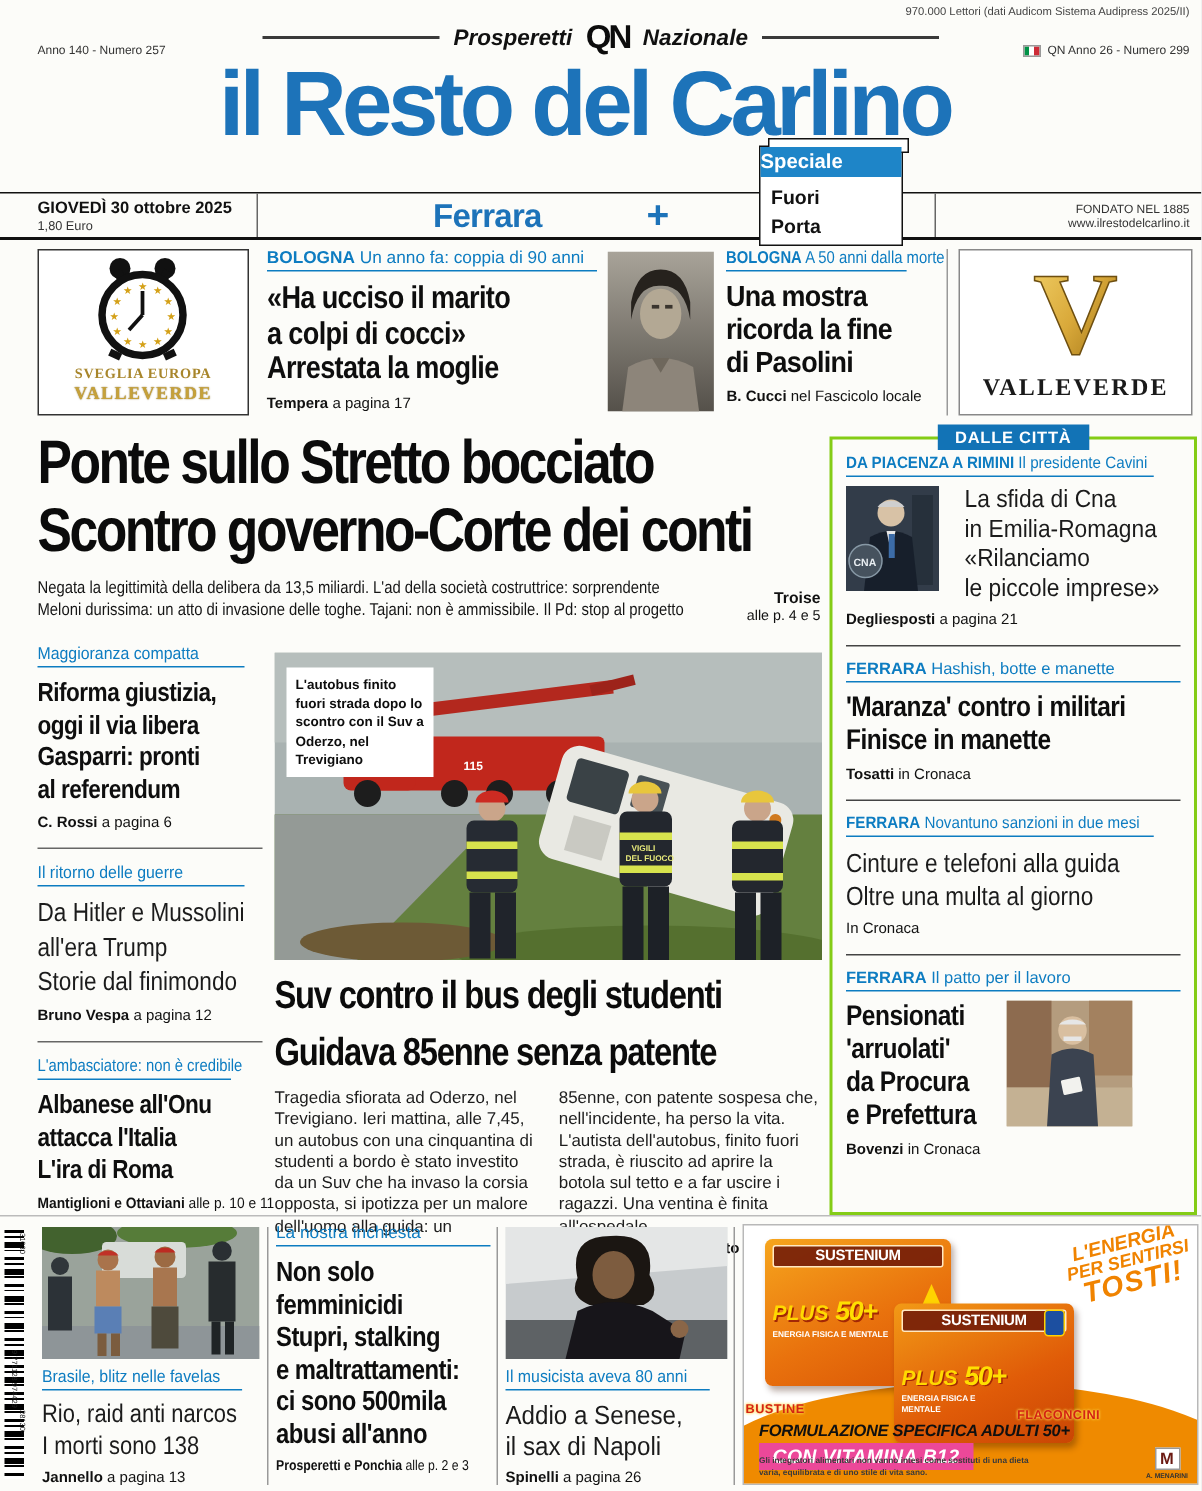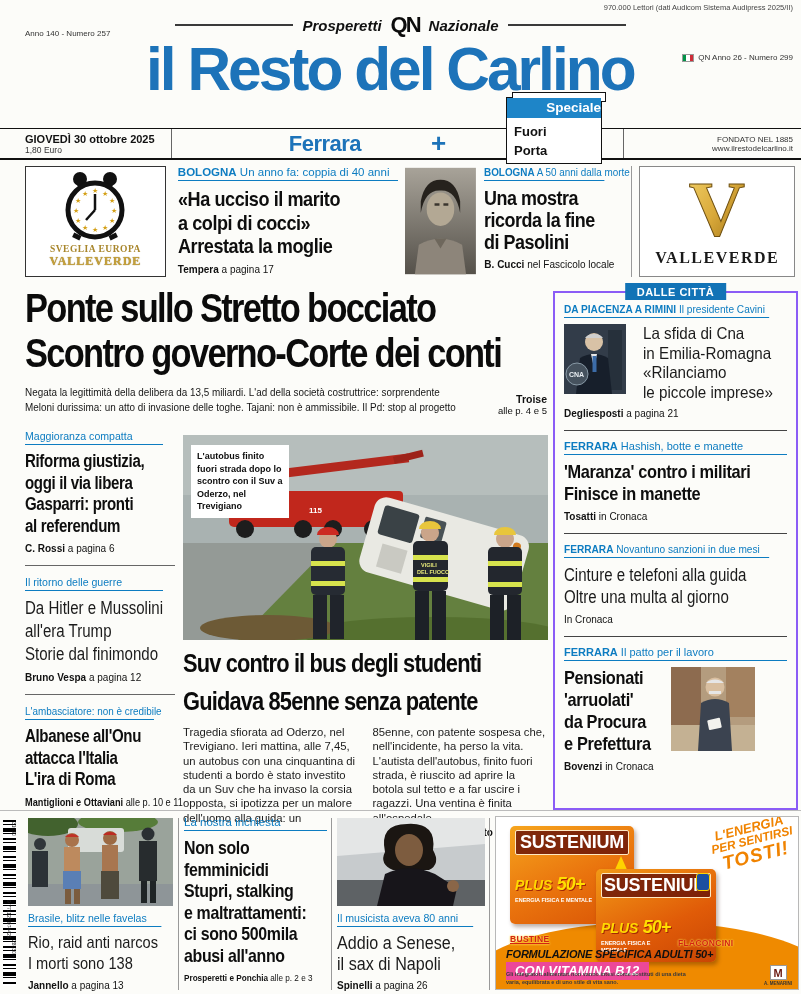--- a/index.html
+++ b/index.html
@@ -7,29 +7,29 @@
   body { font-family:"Liberation Sans", sans-serif; }
   #page { position:relative; width:801px; height:994px; background:#fcfcf9; margin:0 auto; overflow:hidden; color:#111; }
 
   
   .readers { position:absolute; top:3px; right:8px; font-size:7.5px; color:#444; }
   .qnrow { position:absolute; top:12px; left:0; width:801px; display:flex; align-items:center; justify-content:center; gap:9px; }
   .qnline { width:118px; border-top:2px solid #3a3a3a; }
   .qnword { font-size:15px; font-weight:700; font-style:italic; color:#111; }
   .qnlogo { font-size:22px; font-weight:900; letter-spacing:-2px; color:#0c0c0c; }
   .issueL { position:absolute; top:29px; left:25px; font-size:8px; color:#333; }
-  .issueR { position:absolute; top:29px; right:8px; font-size:8px; color:#333; display:flex; align-items:center; gap:4px;margin-top:24px; }
+  .issueR { position:absolute; top:29px; right:8px; font-size:8px; color:#333; display:flex; align-items:center; gap:4px; }
   .itflag { display:inline-block; width:12px; height:8px; background:linear-gradient(90deg,#009246 0 33%,#ffffff 33% 66%,#ce2b37 66% 100%); border:0.5px solid #999; }
 
   
   .masthead { position:absolute; top:34px; left:146px; font-size:61px; font-weight:700; letter-spacing:-3px; color:#1d73b9; white-space:nowrap; transform:scaleX(0.99); transform-origin:0 0; }
 
   .speciale { position:absolute; left:506px; top:97px; width:96px; height:67px; background:#fff; border:1.5px solid #111; z-index:5; }
   .speciale::before { content:""; position:absolute; top:-6px; left:5px; width:92px; height:8px; background:#fff; border:1.5px solid #111; z-index:-1; }
-  .speciale .sphead { background:#1e85c8; color:#fff; font-weight:700; font-size:13.5px; text-align:right; padding:2px 0 3px; }
+  .speciale .sphead { background:#1e85c8; color:#fff; font-weight:700; font-size:13.5px; text-align:left; padding:2px 0 3px; }
   .speciale .spbody { padding:5px 7px; font-weight:700; font-size:13px; line-height:1.45; color:#111; }
 
   
   .datebar { position:absolute; top:128px; left:0; width:801px; height:32px; border-top:1.5px solid #111; border-bottom:2.5px solid #111; display:flex; align-items:center; }
   .db1 { width:172px; padding-left:25px; border-right:1px solid #666; height:100%; display:flex; flex-direction:column; justify-content:center; }
   .db-date { font-weight:700; font-size:11px; }
   .db-price { font-size:8.5px; color:#333; }
   .db2 { flex:1; display:flex; align-items:center; justify-content:center; gap:70px; height:100%; }
   .db-edition { color:#1d73b9; font-weight:700; font-size:22px; letter-spacing:-0.5px; }
   .db-plus { color:#1d73b9; font-weight:700; font-size:26px; margin-right:60px; }
@@ -82,21 +82,21 @@
   
   .centerblock { position:absolute; top:435px; left:183px; width:365px; }
   .cphoto { position:relative; width:365px; height:205px; }
   .caption { position:absolute; top:10px; left:8px; width:98px; background:#fff; padding:5px 6px; font-size:9px; font-weight:700; line-height:1.4; color:#0d0d0d; }
   .centerblock .h { font-size:26px; font-weight:700; letter-spacing:-1px; line-height:29px; margin-top:9px; transform:scaleX(0.84); transform-origin:0 0; white-space:nowrap; color:#0b0b0b; }
   .cbody { display:flex; gap:14px; margin-top:9px; }
   .cbody .col { width:176px; font-size:11.3px; line-height:14.3px; color:#1c1c1c; }
   .cbyline { text-align:right; margin-top:2px; }
 
   
-  .rightcol { position:absolute; top:291px; left:553px; width:245px; height:519px; border:2px solid #8b5cf6; padding:10px 9px 6px; }
+  .rightcol { position:absolute; top:291px; left:553px; width:245px; height:519px; border:2px solid #84cc16; padding:10px 9px 6px; }
   .badge { position:absolute; top:-10px; left:50%; transform:translateX(-50%); background:#1273b6; color:#fff; font-weight:700; font-size:11px; letter-spacing:0.5px; padding:2.5px 12px; white-space:nowrap; }
   .rightcol .kicker { font-size:11px; }
   .cnarow { display:flex; gap:17px; }
   .cna-hl .hl-l { font-size:16.5px; line-height:19.5px; }
   .rrule { border-top:1px solid #444; margin:11px 0 9px; }
   .f1 .hl-b { font-size:19px; line-height:22px; letter-spacing:-0.4px; }
   .f2 .hl-l { font-size:17.5px; line-height:22px; }
   .f3row { display:flex; gap:6px; }
   .f3 .hl-b { font-size:19px; line-height:22px; letter-spacing:-0.4px; }
 
@@ -122,29 +122,29 @@
   .bkick { margin-top:6px; }
 
   
   .sust { position:absolute; left:495px; top:0; width:304px; height:174px; border:1px solid #b8b8b8; background:#fff; overflow:hidden; }
   .swoosh { position:absolute; left:-30px; bottom:-58px; width:370px; height:125px; background:#ef8a00; border-radius:50%; }
   .tagline { position:absolute; right:4px; top:4px; transform:rotate(-14deg); text-align:center; color:#f08300; font-weight:800; font-style:italic; line-height:1.02; }
   .tag1 { font-size:13px; } .tag2 { font-size:12px; } .tag3 { font-size:19px; letter-spacing:1px; }
   .pbox { position:absolute; border-radius:5px; box-shadow:2px 3px 4px rgba(60,20,0,.35); padding:4px 5px; }
   .pbox1 { left:14px; top:9px; width:124px; height:98px; background:linear-gradient(155deg,#f6a51d 0%,#e9720d 55%,#d85305 100%); }
   .pbox2 { left:100px; top:52px; width:120px; height:93px; background:linear-gradient(155deg,#f29a16 0%,#e05b08 60%,#c94604 100%); z-index:2; }
-  .pbrand { background:rgba(112,25,8,.88); border:1px solid #ffe9c2; color:#fff; font-weight:700; text-align:center; font-size:18px; letter-spacing:-0.2px; border-radius:2px; padding:1px 0; }
+  .pbrand { background:rgba(112,25,8,.88); border:1px solid #ffe9c2; color:#fff; font-weight:700; text-align:center; font-size:10px; letter-spacing:-0.2px; border-radius:2px; padding:1px 0; }
   .pplus { margin-top:19px; font-weight:800; font-style:italic; }
   .pplus .pl { color:#ffd900; font-size:14px; text-shadow:1px 1px 0 #a32706; }
   .pplus .p50 { color:#ffdf00; font-size:18px; text-shadow:1px 1px 0 #a32706; letter-spacing:-1px; }
   .psub { margin-top:2px; color:#fff; font-weight:700; font-size:5.5px; line-height:1.25; width:70%; }
   .parrow { position:absolute; right:6px; top:30px; width:0; height:0; border-left:7px solid transparent; border-right:7px solid transparent; border-bottom:16px solid #ffd200; }
   .novita { position:absolute; right:6px; top:4px; width:14px; height:18px; background:#1c4fa0; border-radius:3px; border:1px solid #ffd200; }
   .plabel { position:absolute; color:#d42313; font-weight:800; font-size:8.5px; letter-spacing:0.3px; text-shadow:0 0 2px #ffd84d, 0 0 2px #ffd84d; z-index:3; }
-  .plab1 { left:14px; top:117px;text-decoration:underline; }
+  .plab1 { left:1px; top:117px; }
   .plab2 { left:182px; top:121px; }
   .formul { position:absolute; left:10px; top:131px; font-weight:800; font-style:italic; font-size:11px; color:#101010; z-index:3; letter-spacing:-0.2px; }
   .vitban { position:absolute; left:10px; top:145px; background:#ec4899; color:#fff; font-weight:800; font-style:italic; font-size:13px; padding:1px 9px 2px; z-index:3; letter-spacing:0.2px; }
   .disclaim { position:absolute; left:10px; bottom:3px; width:190px; font-size:5.5px; font-weight:700; color:#3a3a3a; line-height:1.35; z-index:3; }
   .menarini { position:absolute; right:6px; bottom:3px; z-index:3; text-align:center; }
   .menarini .mbox { width:17px; height:15px; background:#fff; border:1px solid #999; color:#6b1a12; font-weight:900; font-size:11px; line-height:14px; margin:0 auto; }
   .menarini .mname { font-size:4.5px; font-weight:700; color:#333; margin-top:1px; }
 </style>
 </head>
 <body>
@@ -217,21 +217,21 @@
         <rect x="26" y="64" width="8" height="5" fill="#111" transform="rotate(25 30 66)"></rect>
         <rect x="62" y="64" width="8" height="5" fill="#111" transform="rotate(-25 66 66)"></rect>
       </svg>
       <div class="ad-gold1">SVEGLIA EUROPA</div>
       <div class="ad-gold2">VALLEVERDE</div>
     </div>
 
     <div class="story-cocci">
       <div class="kicker">
         <span class="kt">BOLOGNA</span>
-        <span class="kr">Un anno fa: coppia di 40 anni</span>
+        <span class="kr">Un anno fa: coppia di 90 anni</span>
       </div>
       <div class="hl-b cond">«Ha ucciso il marito</div>
       <div class="hl-b cond">a colpi di cocci»</div>
       <div class="hl-b cond">Arrestata la moglie</div>
       <div class="byline">
         <span class="bn">Tempera</span>
         <span class="br">a pagina 17</span>
       </div>
     </div>
 

